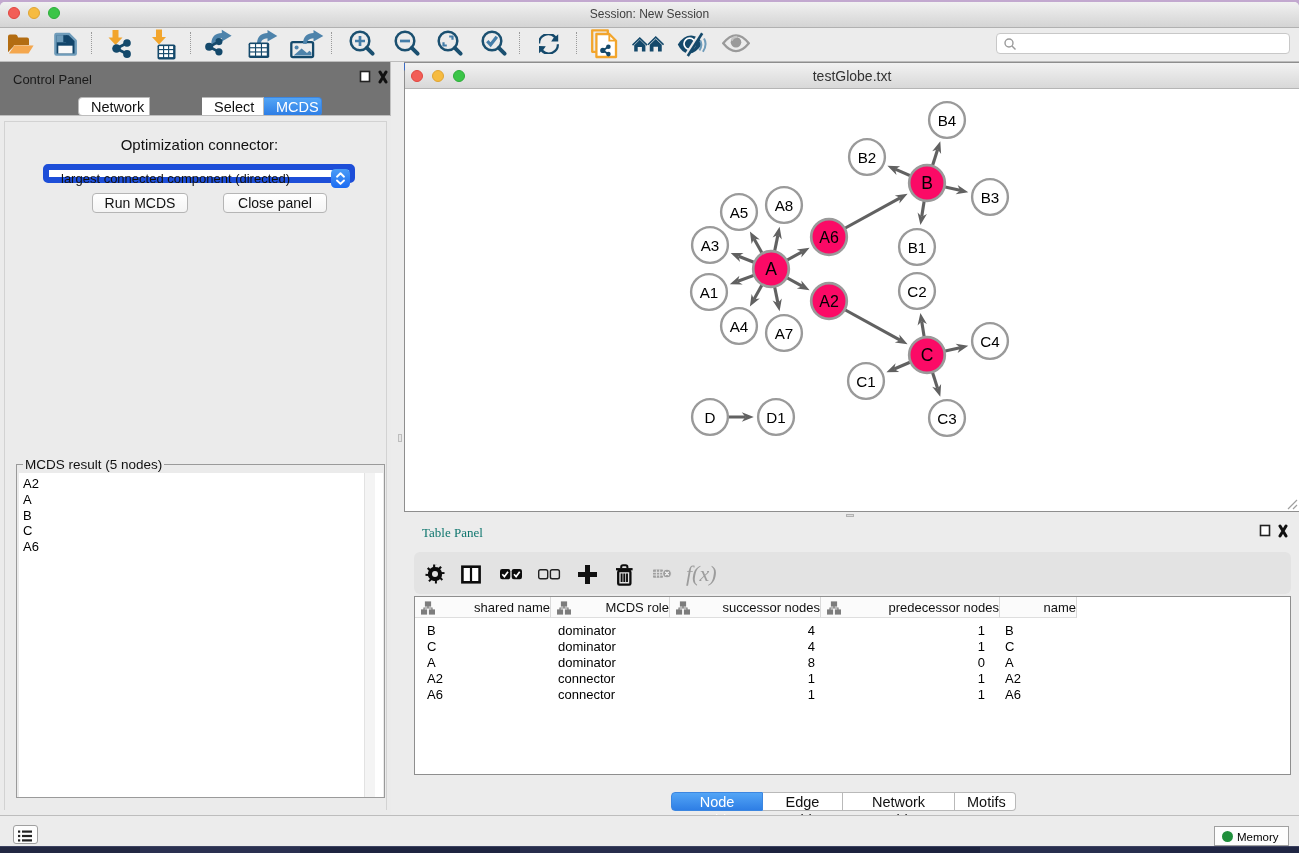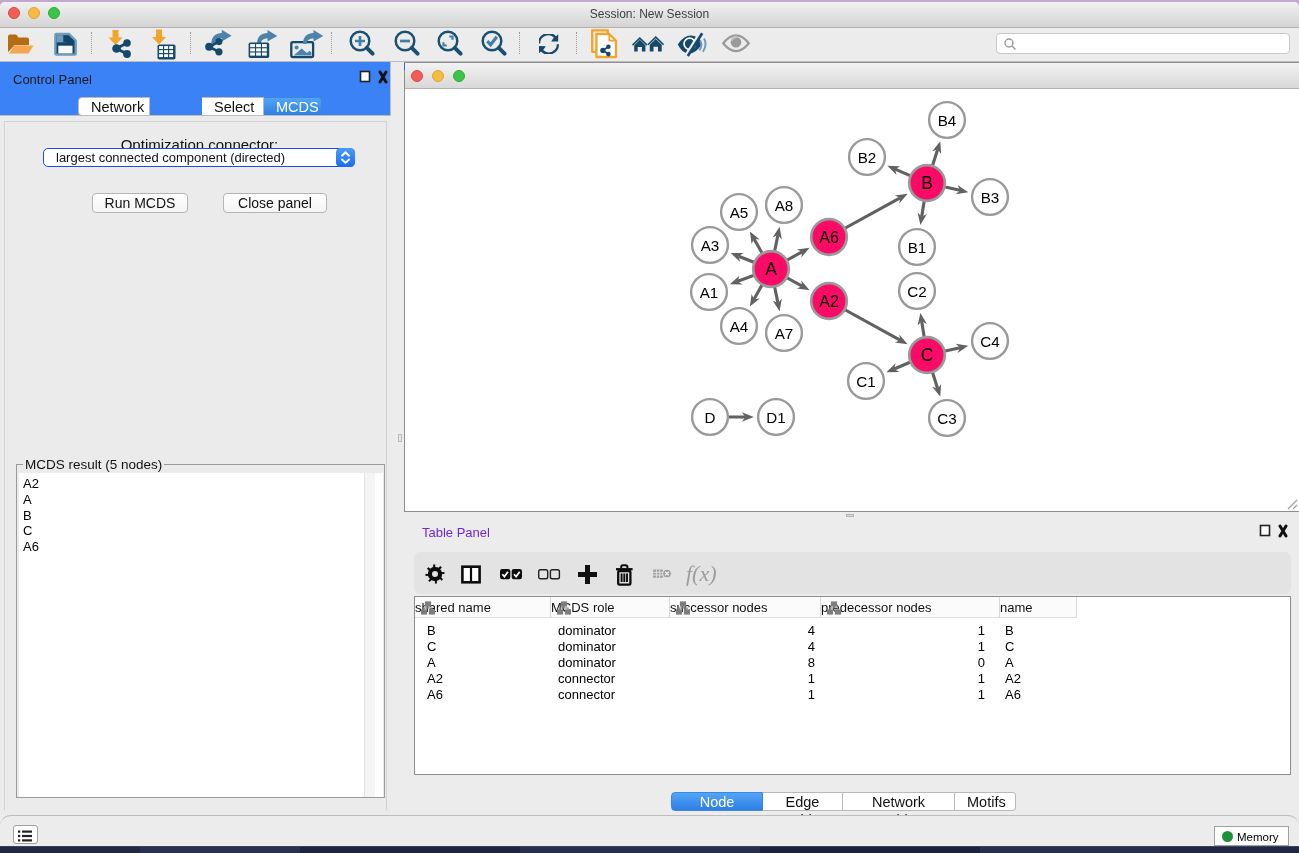--- a/index.html
+++ b/index.html
@@ -10,55 +10,55 @@
 
 #titlebar { position:absolute; left:0; top:2px; width:1299px; height:26px; background:linear-gradient(#f1f1f1,#d4d4d4); border-bottom:1px solid #b1b1b1; border-radius:5px 5px 0 0; }
 #titlebar .title { position:absolute; left:0; right:0; top:5px; text-align:center; font-size:12px; color:#404040; }
 .tl { position:absolute; top:5px; width:12px; height:12px; border-radius:50%; }
 
 #toolbar { position:absolute; left:0; top:28px; width:1299px; height:34px; background:#ececec; border-bottom:1px solid #bcbcbc; }
 .sep { position:absolute; top:4px; height:22px; width:0; border-left:1px dotted #9a9a9a; }
 .ticon { position:absolute; top:3px; }
 #searchbox { position:absolute; left:996px; top:5px; width:294px; height:21px; background:#fff; border:1px solid #c8c8c8; border-radius:4px; }
 
-#cpanel { position:absolute; left:0; top:62px; width:391px; height:753px; background:#3b82f6; border-right:1px solid #c0c0c0; }
+#cpanel { position:absolute; left:0; top:62px; width:391px; height:753px; background:#737373; border-right:1px solid #c0c0c0; }
 #cpanel .ptitle { position:absolute; left:13px; top:10px; font-size:13px; color:#1a1a1a; }
 .wicons { position:absolute; top:8px; }
 
 .tabrow { position:absolute; display:flex; }
 .tab { height:19px; line-height:18px; font-size:14.5px; color:#111; background:#fff; border:1px solid #b9b9b9; border-left:none; padding:0 12px; text-align:center; }
 .tab.first { border-left:1px solid #b9b9b9; border-radius:4px 0 0 4px; }
 .tab.last { border-radius:0 4px 4px 0; }
 .tab.sel { background:linear-gradient(#53a5f6,#2e7ee5); color:#fff; border-color:#3c86e0; }
 #cpanelbody { position:absolute; left:0px; top:53px; width:391px; height:700px; border-top:1px solid #bdbdbd; background:#ebebeb; }
 #optlabel { position:absolute; left:8px; width:383px; top:20px; text-align:center; font-size:15px; color:#111; }
-#dropdown { position:absolute; left:43px; top:32px; width:312px; height:19px; background:#fff; border:1px solid #1d4ed8; border-radius:5px; font-size:13px; line-height:17px; padding-left:12px; color:#111; }
+#dropdown { position:absolute; left:43px; top:48px; width:312px; height:19px; background:#fff; border:6px solid #1d4ed8; border-radius:5px; font-size:13px; line-height:17px; padding-left:12px; color:#111; }
 #dropdown .stepper { position:absolute; right:-1px; top:-1px; width:19px; height:19px; background:linear-gradient(#4a9df6,#1b6bf2); border-radius:4.5px; }
 .btn { position:absolute; height:20px; background:linear-gradient(#ffffff,#f4f4f4); border:1px solid #b5b5b5; border-radius:4px; font-size:14px; text-align:center; color:#111; line-height:18px; }
 
 #mcdsbox { position:absolute; left:16px; top:348px; width:369px; height:334px; border:1px solid #9a9a9a; }
 #mcdsbox legend,#mcdslegend { position:absolute; top:-8px; left:6px; background:#ebebeb; font-size:13.5px; padding:0 2px; color:#111; }
 #mcdslist { position:absolute; left:2px; top:8px; width:364px; height:324px; background:#fff; font-size:13px; color:#000; padding:3px 0 0 4px; line-height:15.8px; }
 #mcdsscroll { position:absolute; right:8px; top:0px; width:11px; height:324px; background:#f4f4f4; border-left:1px solid #e2e2e2; }
 
 #netwin { position:absolute; left:404px; top:62px; width:896px; height:450px; background:#fff; border:1px solid #8e8e8e; }
 #nettitle { position:absolute; left:0; top:0; width:100%; height:26px; background:linear-gradient(#f2f2f2,#d8d8d8); border-bottom:1px solid #b5b5b5; }
 #nettitle .title { position:absolute; left:0; right:0; top:5px; text-align:center; font-size:14px; color:#333; }
 
 #tpanel { position:absolute; left:404px; top:518px; width:895px; height:297px; background:#ececec; }
-#tpanel .ptitle { position:absolute; left:18px; top:7px; font-size:13px; color:#6d28d9; }
+#tpanel .ptitle { position:absolute; left:18px; top:7px; font-size:13px; color:#0f766e;font-family:Liberation Serif, serif; }
 #ttoolbar { position:absolute; left:10px; top:34px; width:877px; height:42px; background:#e3e3e3; border-radius:6px; }
 #ttable { position:absolute; left:10px; top:78px; width:877px; height:179px; background:#fff; border:1px solid #8e8e8e; }
-.th { position:absolute; top:0; height:21px; background:#fbfbfb; border-right:1px solid #d9d9d9; border-bottom:1px solid #dedede; font-size:13px; color:#111; text-align:left; line-height:21px; }
+.th { position:absolute; top:0; height:21px; background:#fbfbfb; border-right:1px solid #d9d9d9; border-bottom:1px solid #dedede; font-size:13px; color:#111; text-align:right; line-height:21px; }
 .trow { position:absolute; left:0; width:672px; height:16px; font-size:13px; color:#000; }
 .trow span { position:absolute; }
 
 #btabs { position:absolute; left:267px; top:274px; }
 
-#statusbar { position:absolute; left:0; top:815px; width:1299px; height:32px; background:#ececec; border-top:1px solid #bdbdbd;border-radius:11px; }
+#statusbar { position:absolute; left:0; top:815px; width:1299px; height:32px; background:#ececec; border-top:1px solid #bdbdbd; }
 #memorybtn { position:absolute; right:10px; top:10px; width:75px; height:20px; background:#fdfdfd; border:1px solid #a0a0a0; font-size:11.5px; color:#000; }
 #listbtn { position:absolute; left:13px; top:9px; width:25px; height:19px; background:#fdfdfd; border:1px solid #a0a0a0; border-radius:3px; }
 #wallbottom { position:absolute; left:0; top:846px; width:1299px; height:7px; background:linear-gradient(90deg,#222842 0 140px,#2a3050 140px 300px,#1e2440 300px 520px,#272d4c 520px 760px,#1c223e 760px 980px,#282e4e 980px 1160px,#202644 1160px 1299px); border-top:1px solid #3c4260; }
 </style>
 </head>
 <body>
 <div id="win"></div>
 <div id="titlebar">
   <div class="tl" style="left:8px;background:#f25e57;border:0.5px solid #e14640;"></div>
   <div class="tl" style="left:28px;background:#f6bb40;border:0.5px solid #e0a433;"></div>
@@ -246,20 +246,21 @@
   </div>
 </div>
 <div id="netwin">
   <svg style="position:absolute;left:-1px;top:0px" width="6" height="8" viewBox="0 0 6 8">
       <path d="M0 0 L6 0 L0 8 Z" fill="#3a6bc4"></path>
     </svg>
   <div id="nettitle">
     <div class="tl" style="left:6px;top:7px;background:#f25e57;border:0.5px solid #e14640;"></div>
     <div class="tl" style="left:27px;top:7px;background:#f6bb40;border:0.5px solid #e0a433;"></div>
     <div class="tl" style="left:48px;top:7px;background:#3bc548;border:0.5px solid #2dad3a;"></div>
+    <div class="title">testGlobe.txt</div>
   </div>
   <div style="position:absolute;left:0;top:26px;width:893px;height:421px;">
     <svg width="894" height="421" viewBox="0 0 894 421">
         <g stroke="#616161" stroke-width="3.1">
           <line x1="366.0" y1="180.0" x2="332.8" y2="192.3"></line>
           <line x1="366.0" y1="180.0" x2="397.1" y2="197.2"></line>
           <line x1="366.0" y1="180.0" x2="333.6" y2="167.2"></line>
           <line x1="366.0" y1="180.0" x2="349.0" y2="210.2"></line>
           <line x1="366.0" y1="180.0" x2="349.0" y2="149.8"></line>
           <line x1="366.0" y1="180.0" x2="397.1" y2="162.8"></line>

